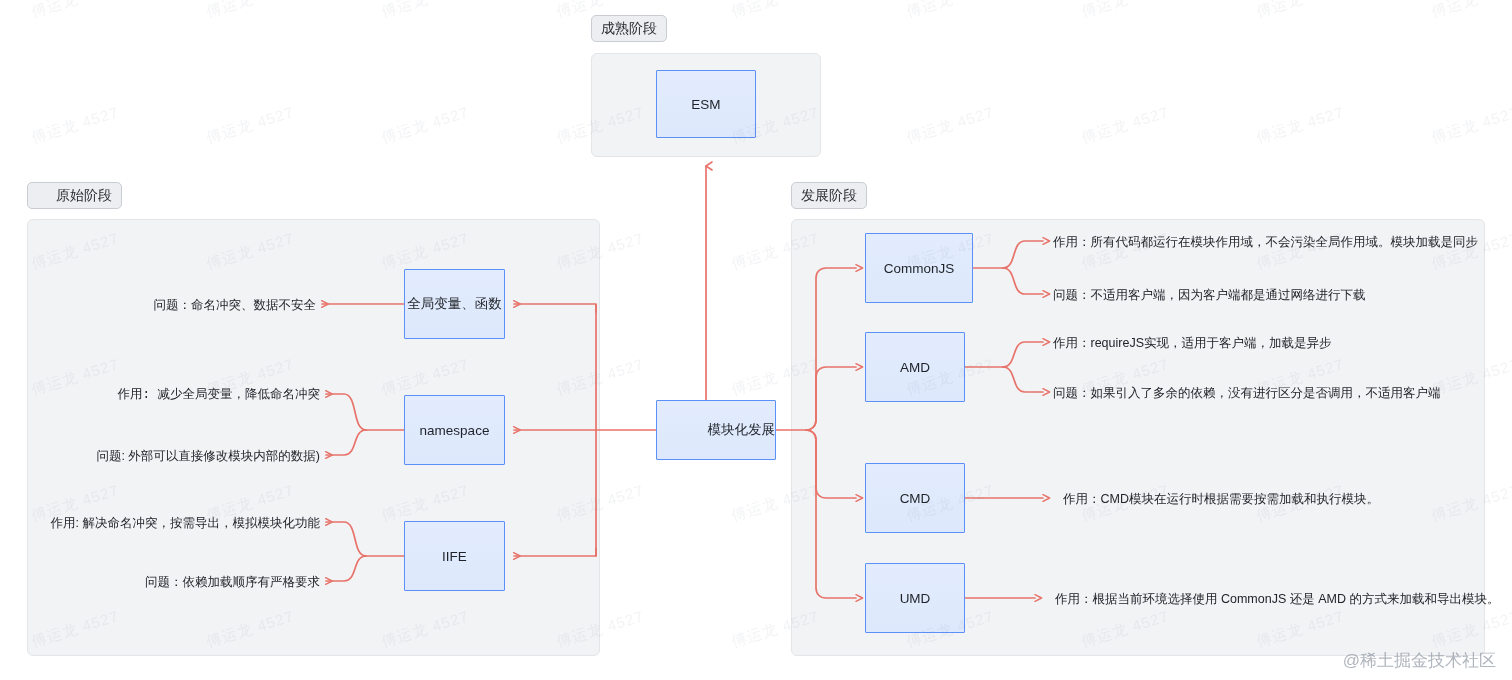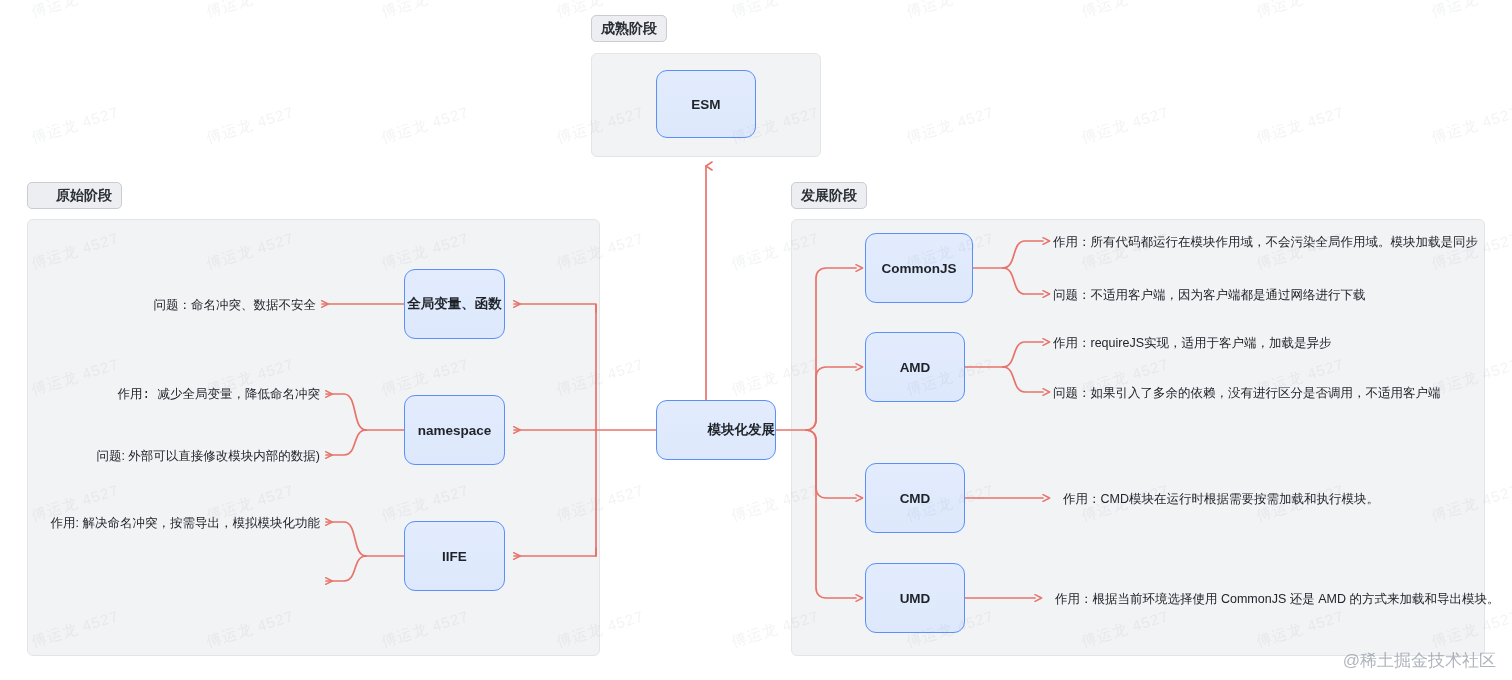--- a/index.html
+++ b/index.html
@@ -44,43 +44,42 @@
     border-radius: 6px;
     box-sizing: border-box;
     z-index: 1;
   }
   .stage-label {
     position: absolute;
     background: #eceef1;
     border: 1px solid #c9ccd1;
     border-radius: 5px;
     font-size: 14px;
-    font-weight: bold;
+    font-weight: normal;
     color: #2b2f36;
     padding: 4px 9px 5px 9px;
     line-height: 1.15;
     white-space: nowrap;
     z-index: 6;
   }
 
   
   .node {
     position: absolute;
     box-sizing: border-box;
     background: linear-gradient(180deg, #e2ecfd 0%, #dde8fc 100%);
     border: 1.6px solid #5b8ff9;
-    border-radius: 11px;
+    border-radius: 1px;
     display: flex;
     align-items: center;
     justify-content: center;
     font-size: 13.5px;
     color: #1f2329;
     z-index: 4;
     text-align: center;
-    font-weight: bold;
   }
 
   
   .leaf {
     position: absolute;
     font-size: 12.5px;
     color: #21252b;
     white-space: nowrap;
     z-index: 4;
     line-height: 1.3;
@@ -268,20 +267,21 @@
   <div class="node" style="left:865px; top:563px; width:100px; height:70px;align-items:center;">
     <span>UMD</span>
   </div>
 
   <div class="leaf right-align" style="left:22px; top:297px; width:294px;">问题：命名冲突、数据不安全</div>
 
   <div class="leaf right-align" style="left:22px; top:387px; width:298px;font-family:Liberation Mono, monospace;">作用: 减少全局变量，降低命名冲突</div>
   <div class="leaf right-align" style="left:22px; top:448px; width:298px;">问题: 外部可以直接修改模块内部的数据)</div>
 
   <div class="leaf right-align" style="left:12px; top:515px; width:308px;">作用: 解决命名冲突，按需导出，模拟模块化功能</div>
+  <div class="leaf right-align" style="left:12px; top:574px; width:308px;">问题：依赖加载顺序有严格要求</div>
 
   <div class="leaf" style="left:1053px; top:234px;">作用：所有代码都运行在模块作用域，不会污染全局作用域。模块加载是同步</div>
   <div class="leaf" style="left:1053px; top:287px;">问题：不适用客户端，因为客户端都是通过网络进行下载</div>
 
   <div class="leaf" style="left:1053px; top:335px;">作用：requireJS实现，适用于客户端，加载是异步</div>
   <div class="leaf" style="left:1053px; top:385px;">问题：如果引入了多余的依赖，没有进行区分是否调用，不适用客户端</div>
 
   <div class="leaf" style="left:1063px; top:491px;">作用：CMD模块在运行时根据需要按需加载和执行模块。</div>
 
   <div class="leaf" style="left:1046px; top:591px;margin-left:9px;">作用：根据当前环境选择使用 CommonJS 还是 AMD 的方式来加载和导出模块。</div>

